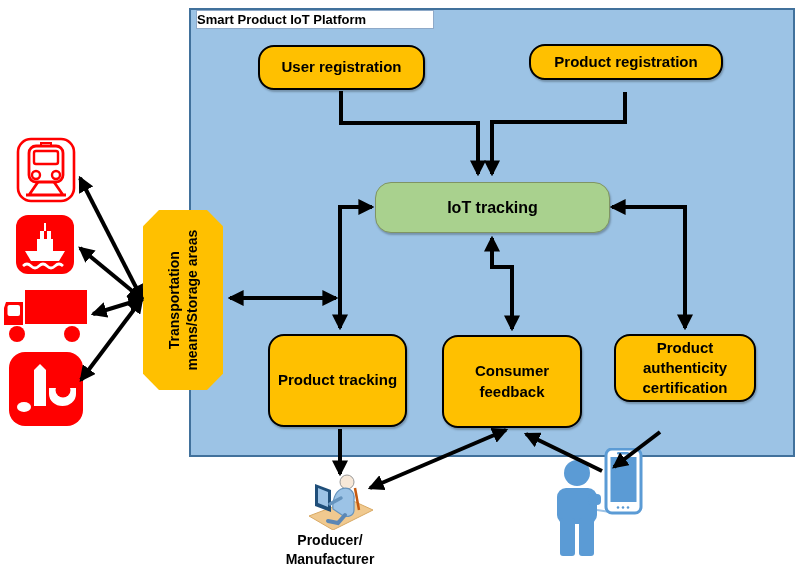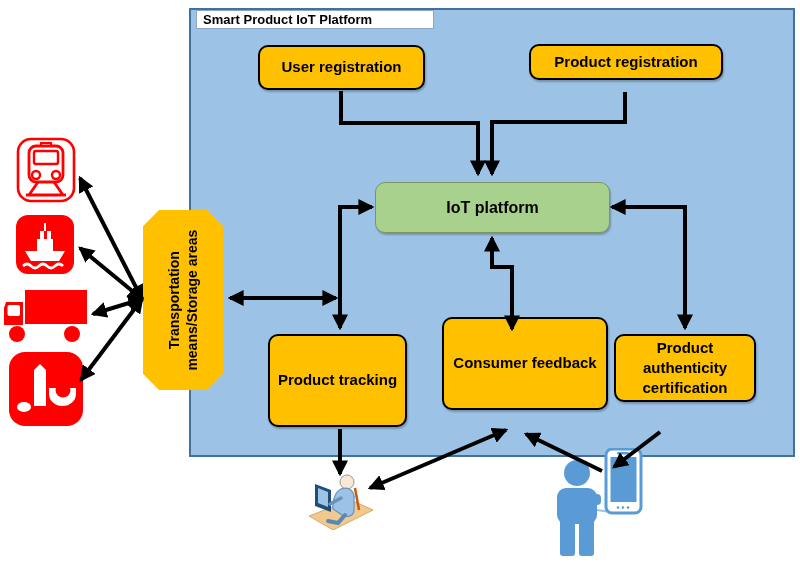--- a/index.html
+++ b/index.html
@@ -2,31 +2,31 @@
 <html><head>
 <meta charset="utf-8">
 <style>
   html,body{margin:0;padding:0;background:#fff;}
   #canvas{position:relative;width:800px;height:587px;background:#fff;overflow:hidden;
           font-family:"Liberation Sans",sans-serif;}
   .container{position:absolute;left:189px;top:8px;width:606px;height:449px;
              background:#9CC3E5;border:2px solid #41719C;box-sizing:border-box;}
   .title-box{position:absolute;left:196px;top:10px;width:238px;height:19px;
              background:#fff;border:1px solid #8EA9C8;box-sizing:border-box;
-             font-weight:bold;font-size:13px;line-height:17px;padding-left:6px;color:#000;}
-  .node{position:absolute;background:#FFC000;border:2px solid #000;border-radius:10px;
+             font-weight:bold;font-size:13px;line-height:17px;padding-left:0;color:#000;}
+  .node{position:absolute;background:#FFC000;border:2px solid #000;border-radius:16px;
         display:flex;align-items:center;justify-content:center;text-align:center;
         font-weight:bold;font-size:15px;color:#000;box-sizing:border-box;
         box-shadow:1px 2px 2px rgba(0,0,0,0.25);padding:4px;line-height:1.35;}
   #n-user-reg{left:258px;top:45px;width:167px;height:45px;}
   #n-prod-reg{left:529px;top:44px;width:194px;height:36px;}
   #n-iot{left:375px;top:182px;width:235px;height:51px;background:#A9D18E;
          border:1px solid #7F9464;font-size:16px;}
   #n-tracking{left:268px;top:334px;width:139px;height:93px;text-align:right;}
-  #n-feedback{left:442px;top:317px;width:166px;height:93px;}
+  #n-feedback{left:442px;top:335px;width:140px;height:93px;}
   #n-auth{left:614px;top:334px;width:142px;height:68px;}
   .octagon{position:absolute;left:143px;top:210px;width:80px;height:180px;background:#FFC000;
            clip-path:polygon(20% 0,80% 0,100% 9%,100% 91%,80% 100%,20% 100%,0 91%,0 9%);
            display:flex;align-items:center;justify-content:center;}
   .octagon .vtext{transform:rotate(-90deg);white-space:nowrap;text-align:center;
                   font-weight:bold;font-size:14px;line-height:1.3;color:#000;}
   .icon-abs{position:absolute;}
   .actor-label{position:absolute;font-weight:bold;font-size:14px;color:#000;
                text-align:center;line-height:1.35;}
   #lbl-producer{left:255px;top:531px;width:150px;}
@@ -49,21 +49,21 @@
     </div>
   </div>
 
   <div class="node" id="n-user-reg">
     <span>User registration</span>
   </div>
   <div class="node" id="n-prod-reg">
     <span>Product registration</span>
   </div>
   <div class="node" id="n-iot">
-    <span>IoT platform</span>
+    <span>IoT tracking</span>
   </div>
   <div class="node" id="n-tracking">
     <span>Product tracking</span>
   </div>
   <div class="node" id="n-feedback">
     <span>Consumer feedback</span>
   </div>
   <div class="node" id="n-auth">
     <span>Product authenticity certification</span>
   </div>
@@ -124,20 +124,24 @@
     <circle cx="68" cy="59.5" r="1.3" fill="#5B9BD5"></circle>
     <circle cx="73" cy="59.5" r="1.3" fill="#5B9BD5"></circle>
     <circle cx="78" cy="59.5" r="1.3" fill="#5B9BD5"></circle>
     <circle cx="27" cy="25" r="13" fill="#5B9BD5"></circle>
     <rect x="7" y="40" width="40" height="36" rx="9" fill="#5B9BD5"></rect>
     <rect x="38" y="46" width="13" height="11" rx="4" fill="#5B9BD5"></rect>
     <rect x="10" y="70" width="15" height="38" rx="3" fill="#5B9BD5"></rect>
     <rect x="29" y="70" width="15" height="38" rx="3" fill="#5B9BD5"></rect>
   </svg>
 
+  <div class="actor-label" id="lbl-producer">
+    <div>Producer/</div>
+    <div>Manufacturer</div>
+  </div>
 
   <svg class="overlay" width="800" height="587" viewBox="0 0 800 587">
     <defs>
       <marker id="arw" viewBox="0 0 10 10" refX="8.5" refY="5" markerWidth="4" markerHeight="4" orient="auto-start-reverse" markerUnits="strokeWidth">
         <path d="M0 0 L10 5 L0 10 z" fill="#000"></path>
       </marker>
     </defs>
     <path class="arrow" d="M341 91 L341 123 L478 123 L478 174" marker-end="url(#arw)"></path>
     <path class="arrow" d="M625 92 L625 122 L492 122 L492 174" marker-end="url(#arw)"></path>
     <path class="arrow" d="M372 207 L340 207 L340 328" marker-start="url(#arw)" marker-end="url(#arw)"></path>

